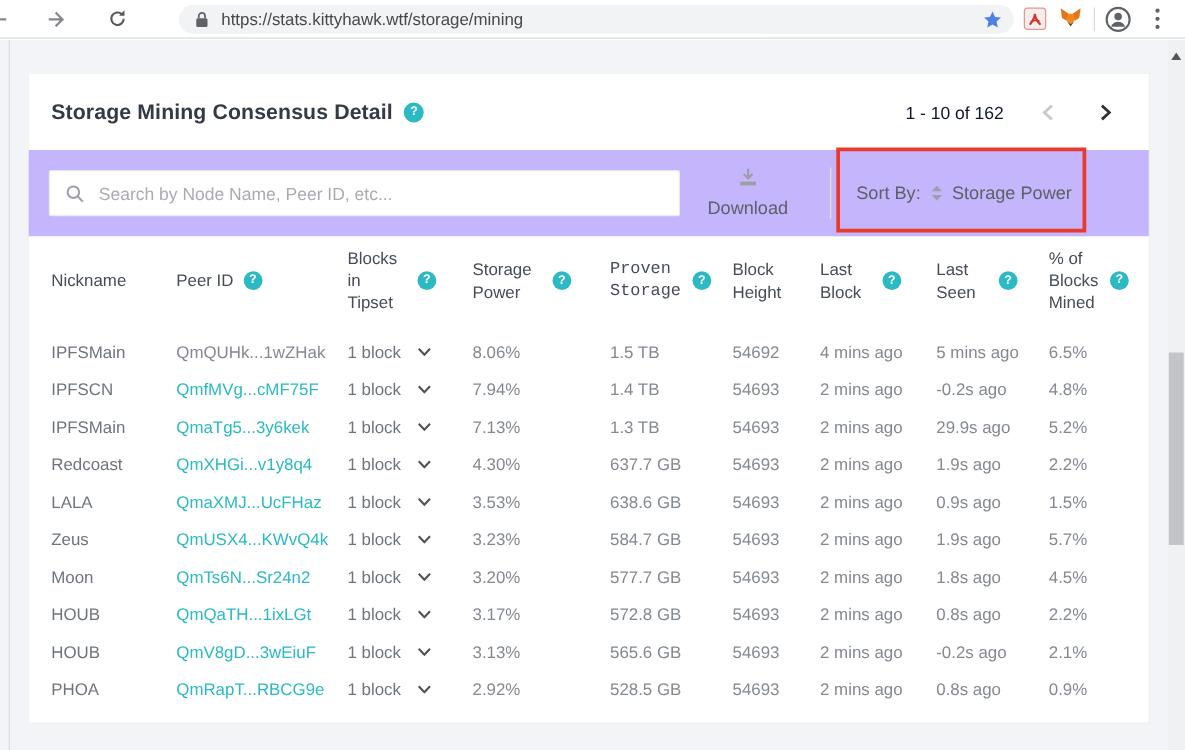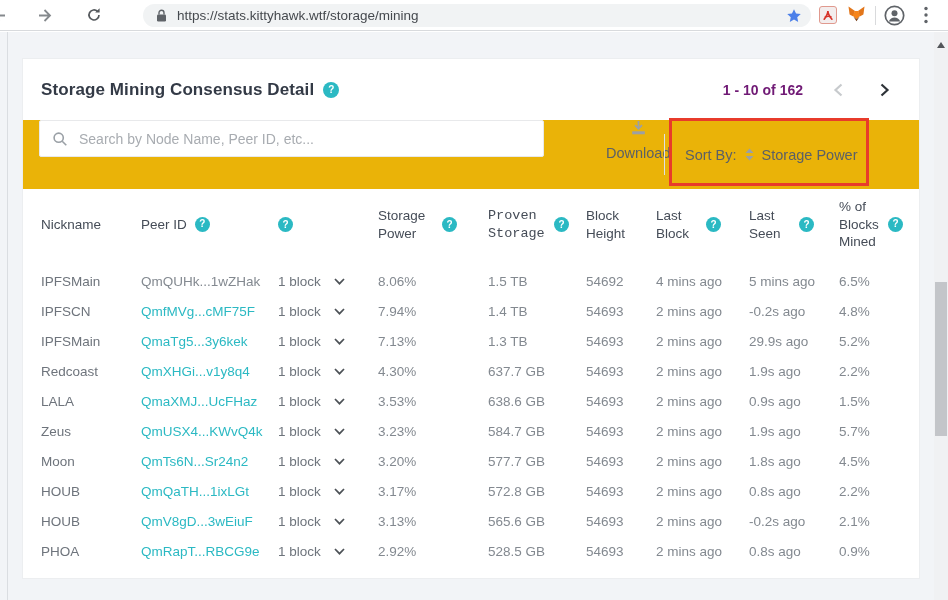--- a/index.html
+++ b/index.html
@@ -33,25 +33,25 @@
         border:1px solid #eceef0;}
 
   .card-header{height:61px;display:flex;align-items:center;justify-content:space-between;
                padding:0 24px 0 18px;text-align:center;}
   .title-wrap{display:flex;align-items:center;gap:9px;}
   .page-title{font-size:17px;font-weight:700;color:#333a46;letter-spacing:.1px;}
   .help{width:15px;height:15px;border-radius:50%;background:var(--teal);color:#fff;font-size:10px;
         font-weight:700;display:inline-flex;align-items:center;justify-content:center;
         flex:0 0 15px;line-height:1;cursor:pointer;}
   .help.big{width:16px;height:16px;flex-basis:16px;}
-  .pagination{display:flex;align-items:center;gap:25px;font-size:14px;color:#701a75;font-weight:bold;}
+  .pagination{display:flex;align-items:center;gap:25px;font-size:14px;color:#0f172a;}
   .pg-btn{background:none;border:none;padding:3px 5px;cursor:pointer;display:flex;align-items:center;}
 
-  .toolbar{position:relative;height:69px;background:#eab308;display:flex;
-           padding-left:16px;gap:40px;}
+  .toolbar{position:relative;height:69px;background:#c4b5fd;display:flex;align-items:center;
+           padding-left:16px;}
   .search-box{width:505px;height:37px;background:#fff;border:1px solid #e8e9eb;border-radius:2px;
               display:flex;align-items:center;gap:9px;padding:0 12px;}
   .search-box input{border:none;outline:none;flex:1;font-size:14px;color:#555;background:transparent;}
   .search-box input::placeholder{color:#a8acb1;}
   .download{display:flex;align-items:center;gap:9px;margin-left:22px;color:#5b6066;
             font-size:14.5px;cursor:pointer;flex-direction:column;}
   .toolbar-divider{position:absolute;left:641px;top:14px;height:41px;width:1px;background:#e0e1e4;}
   .sortby{position:absolute;left:662px;top:0;height:100%;display:flex;align-items:center;gap:8px;
           color:#5b6066;font-size:14.5px;cursor:pointer;}
 
@@ -211,20 +211,21 @@
     <div class="table">
       <div class="thead">
           <div class="th c0">
             <span class="th-label">Nickname</span>
           </div>
           <div class="th c1">
             <span class="th-label">Peer ID</span>
             <span class="help">?</span>
           </div>
           <div class="th c2">
+            <span class="th-label">Blocks in Tipset</span>
             <span class="help">?</span>
           </div>
           <div class="th c3">
             <span class="th-label">Storage Power</span>
             <span class="help">?</span>
           </div>
           <div class="th c4">
             <span class="th-label">Proven Storage</span>
             <span class="help">?</span>
           </div>

